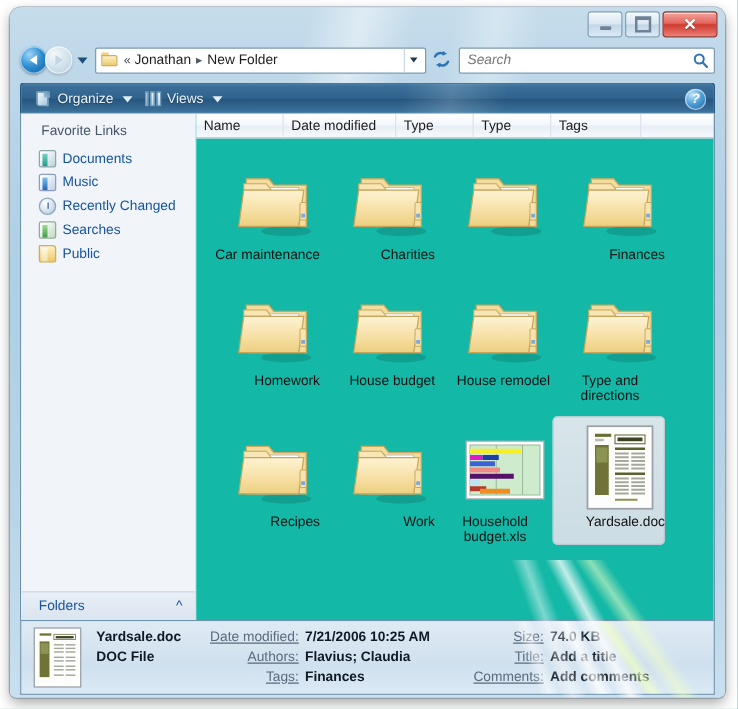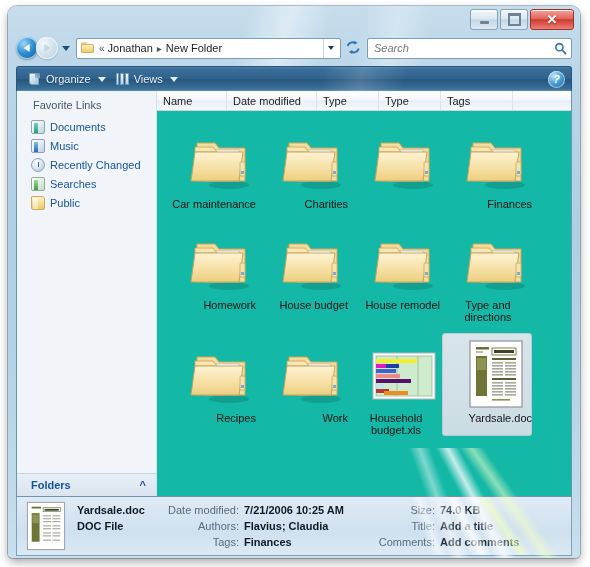--- a/index.html
+++ b/index.html
@@ -336,21 +336,21 @@
     background: linear-gradient(to bottom,#fffbe9,#f3e0ab);
   }
 
   #folders-bar {
     flex: 0 0 auto;
     height: 22px;
     border-top: 1px solid #c7d5e2;
     background: linear-gradient(to bottom,#e7eef6 0%,#dbe5ef 100%);
     display: flex; align-items: center;
     padding: 0 10px 0 14px;
-    font-size: 11px; color: #15539c; font-weight: bold;
+    font-size: 11px; color: #15539c; font-weight: normal;
   }
   #folders-bar .chev { margin-left: auto; }
 
   
   #listpane {
     flex: 1 1 auto;
     display: flex; flex-direction: column;
     background: #14b8a6;
     min-width: 0;
     position: relative;
@@ -431,21 +431,21 @@
   }
   #det-thumb {
     width: 42px; height: 50px; flex:0 0 auto;
     margin-right: 10px;
   }
   #det-cols {
     display: flex; flex: 1 1 auto; min-width: 0; align-items: flex-start;
   }
   .det-col { display: flex; flex-direction: column; gap: 2px; }
   .det-row { display: flex; font-size: 11px; line-height: 14px; white-space: nowrap; }
-  .det-k { color: #5a6b7c; text-align: right; }
+  .det-k { color: #5a6b7c; text-align: right; text-decoration: underline; }
   .det-v { color: #0f1a24; font-weight: bold; margin-left: 5px; }
   .det-title { color: #0f1a24; font-weight: bold; font-size: 11px; line-height: 14px; }
 
   #det-col-a { width: 86px; flex:0 0 auto; }
   #det-col-b { flex: 1 1 auto; min-width:0; }
   #det-col-b .det-k { width: 76px; }
   #det-col-c { width: 200px; flex:0 0 auto; }
   #det-col-c .det-k { width: 72px; }
 </style>
 </head>

